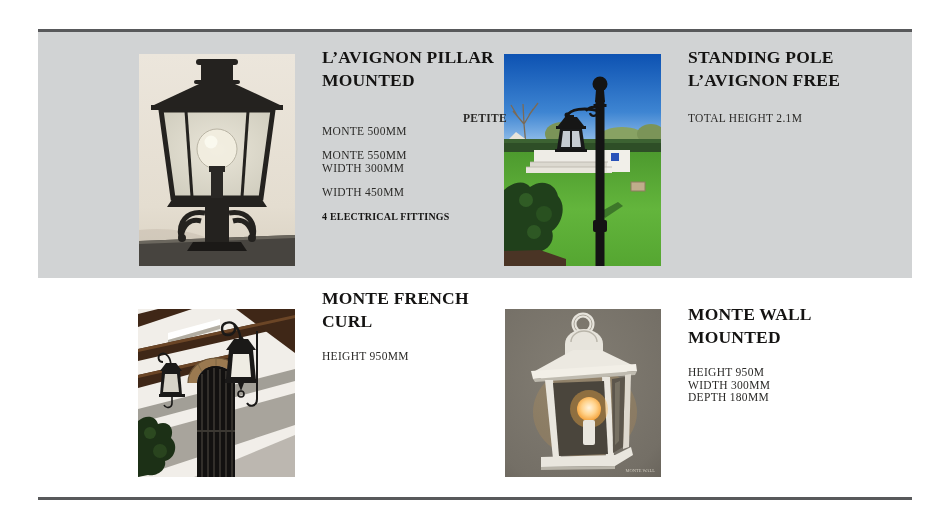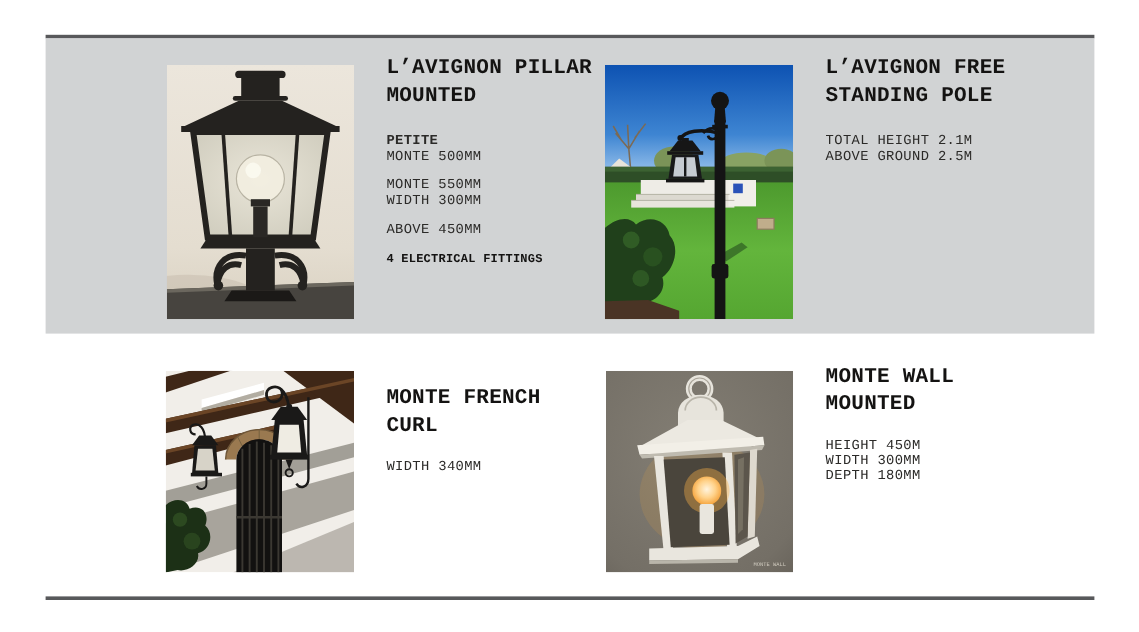--- a/index.html
+++ b/index.html
@@ -1,42 +1,42 @@
 <!DOCTYPE html>
 <html><head>
 <meta charset="utf-8">
 <style>
   html,body { margin:0; padding:0; background:#ffffff; }
   .canvas {
     position:relative; width:949px; height:527px; background:#ffffff;
-    font-family:Liberation Mono, monospace; overflow:hidden;
+    font-family:Liberation Serif, serif; overflow:hidden;
   }
   .rule { position:absolute; left:38px; width:874px; height:2.5px; background:#58595b; }
   .rule.top { top:29px; }
   .rule.bottom { top:497px; }
   .band { position:absolute; left:38px; top:31.5px; width:874px; height:246.5px; background:#d1d3d4; }
 
   .photo { position:absolute; overflow:hidden; }
   .photo svg { display:block; width:100%; height:100%; }
   #photo1 { left:139px; top:54px;  width:156px; height:212px; }
   #photo2 { left:504px; top:54px;  width:157px; height:212px; }
   #photo3 { left:138px; top:309px; width:157px; height:168px; }
   #photo4 { left:505px; top:309px; width:156px; height:168px; }
 
   .info { position:absolute; width:185px; color:#1b1a19; }
   #info1 { left:322px; top:46px; }
   #info2 { left:688px; top:46px; }
-  #info3 { left:322px; top:321px; }
+  #info3 { left:322px; top:287px; }
   #info4 { left:688px; top:303px; }
 
   .title { font-size:17.5px; font-weight:bold; line-height:23px; letter-spacing:0.2px; color:#141312; }
   .specs { margin-top:20px; font-size:11.5px; line-height:12.6px; letter-spacing:0.3px; color:#2b2a28; }
   .specs.tight { margin-top:17px; }
   .variant { margin-bottom:12px; }
-  .vname { font-weight:bold; }
+  .vname { font-weight:bold;text-align:right; }
   .footnote { margin-top:8px; font-size:10px; font-weight:bold; letter-spacing:0.2px; color:#141312; }
 </style>
 </head>
 <body>
 
 <div class="canvas">
 
   <div class="rule top"></div>
   <div class="band"></div>
   <div class="rule bottom"></div>
@@ -281,52 +281,51 @@
     <div class="specs">
       <div class="variant">
         <div class="vname">PETITE</div>
         <div>MONTE 500MM</div>
       </div>
       <div class="variant">
         <div>MONTE 550MM</div>
         <div>WIDTH 300MM</div>
       </div>
       <div class="variant">
-        <div>ABOVE 450MM</div>
+        <div>WIDTH 450MM</div>
       </div>
       <div class="footnote">4 ELECTRICAL FITTINGS</div>
     </div>
   </div>
 
   <div class="info" id="info2">
     <div class="title">
+      <div>STANDING POLE</div>
       <div>L’AVIGNON FREE</div>
-      <div>STANDING POLE</div>
     </div>
     <div class="specs">
       <div>TOTAL HEIGHT 2.1M</div>
-      <div>ABOVE GROUND 2.5M</div>
     </div>
   </div>
 
   <div class="info" id="info3">
     <div class="title">
       <div>MONTE FRENCH</div>
       <div>CURL</div>
     </div>
     <div class="specs tight">
-      <div>WIDTH 340MM</div>
+      <div>HEIGHT 950MM</div>
     </div>
   </div>
 
   <div class="info" id="info4">
     <div class="title">
       <div>MONTE WALL</div>
       <div>MOUNTED</div>
     </div>
     <div class="specs tight">
-      <div>HEIGHT 450M</div>
+      <div>HEIGHT 950M</div>
       <div>WIDTH 300MM</div>
       <div>DEPTH 180MM</div>
     </div>
   </div>
 
 </div>
 
 </body></html>

